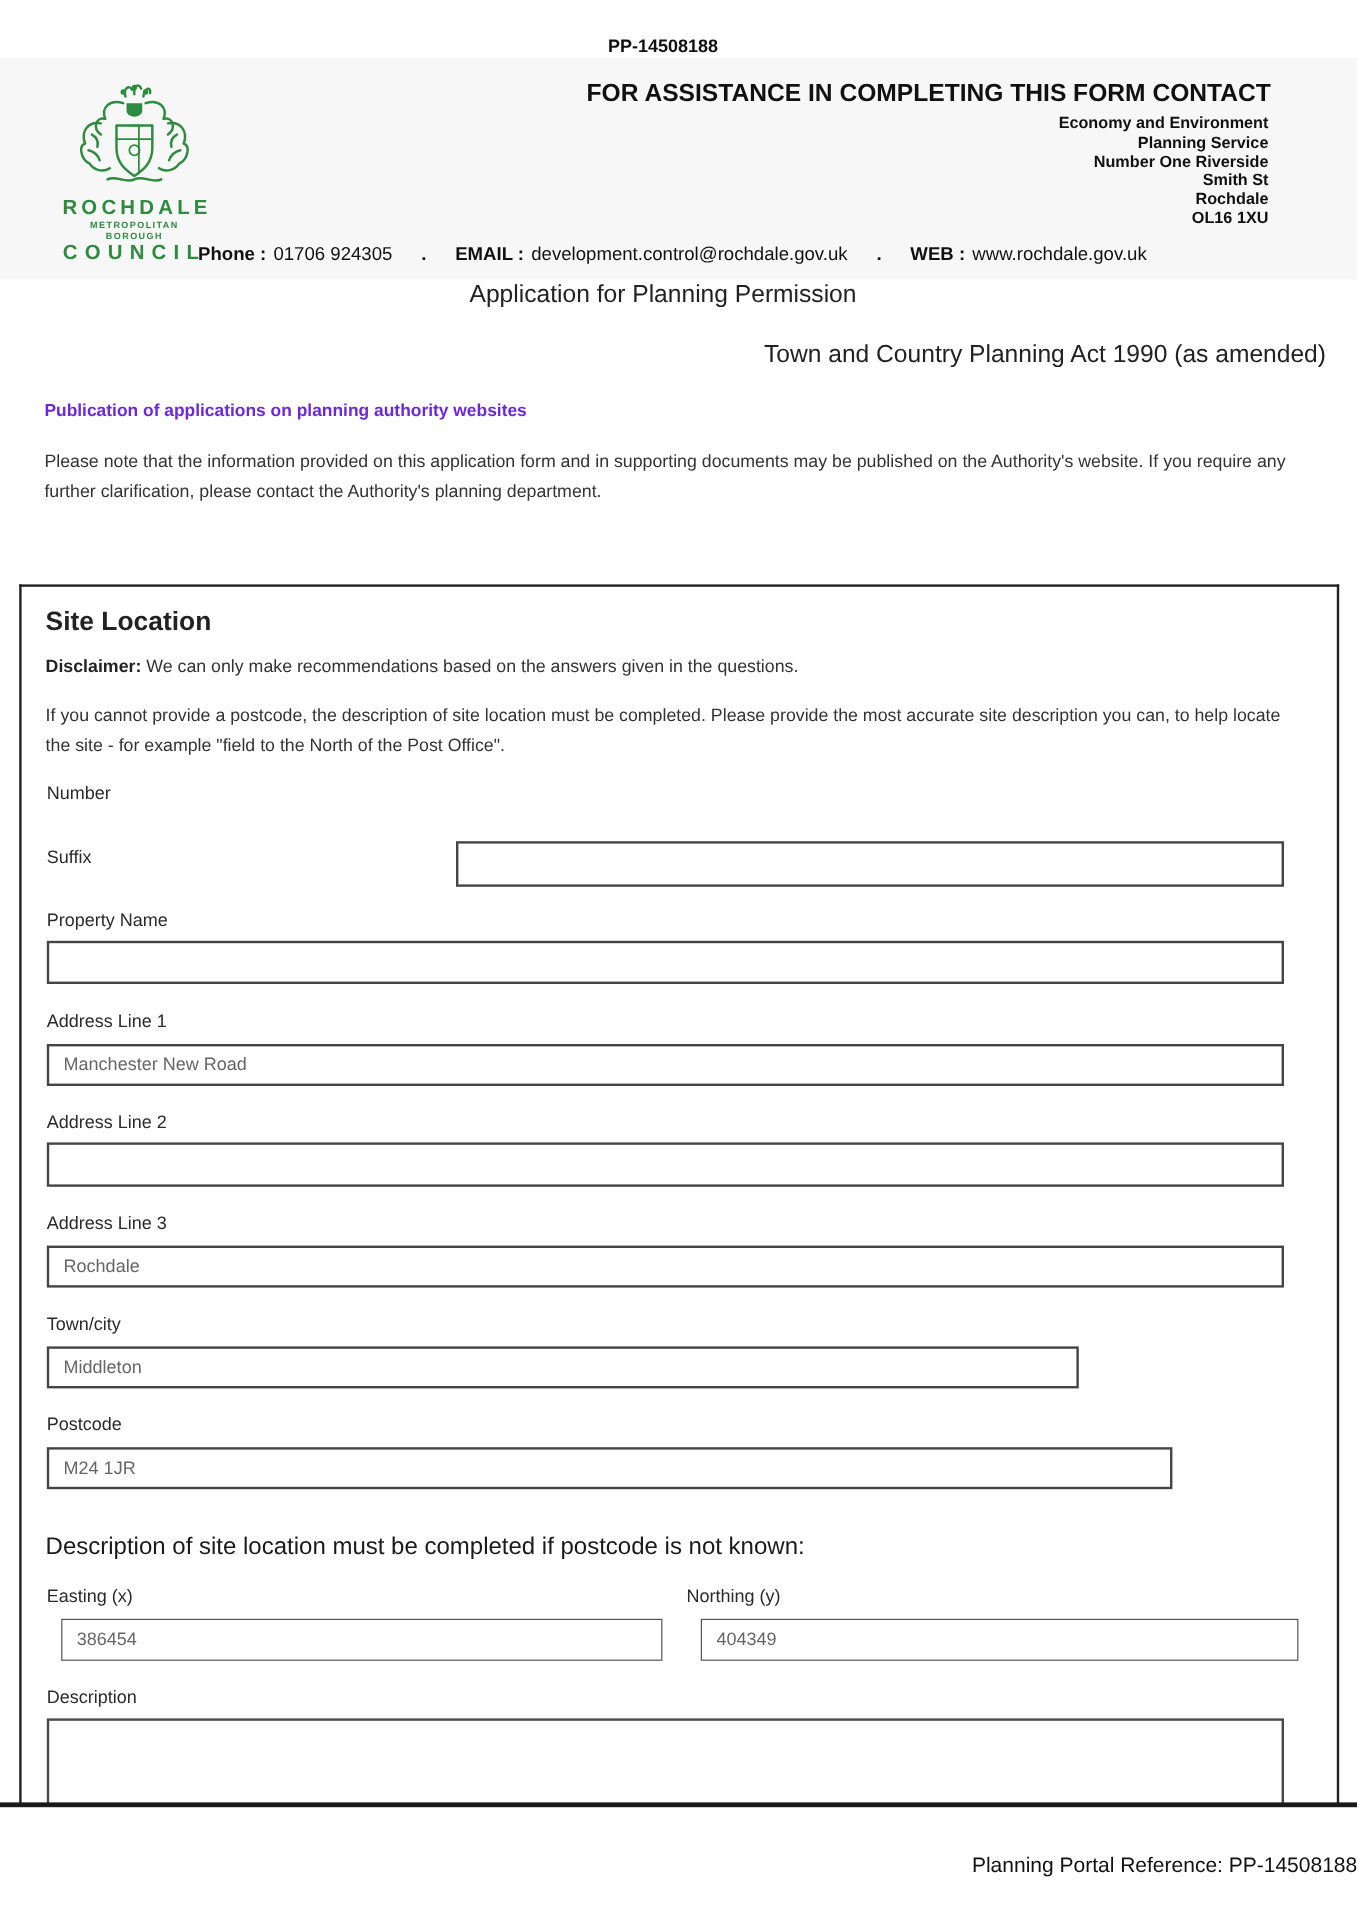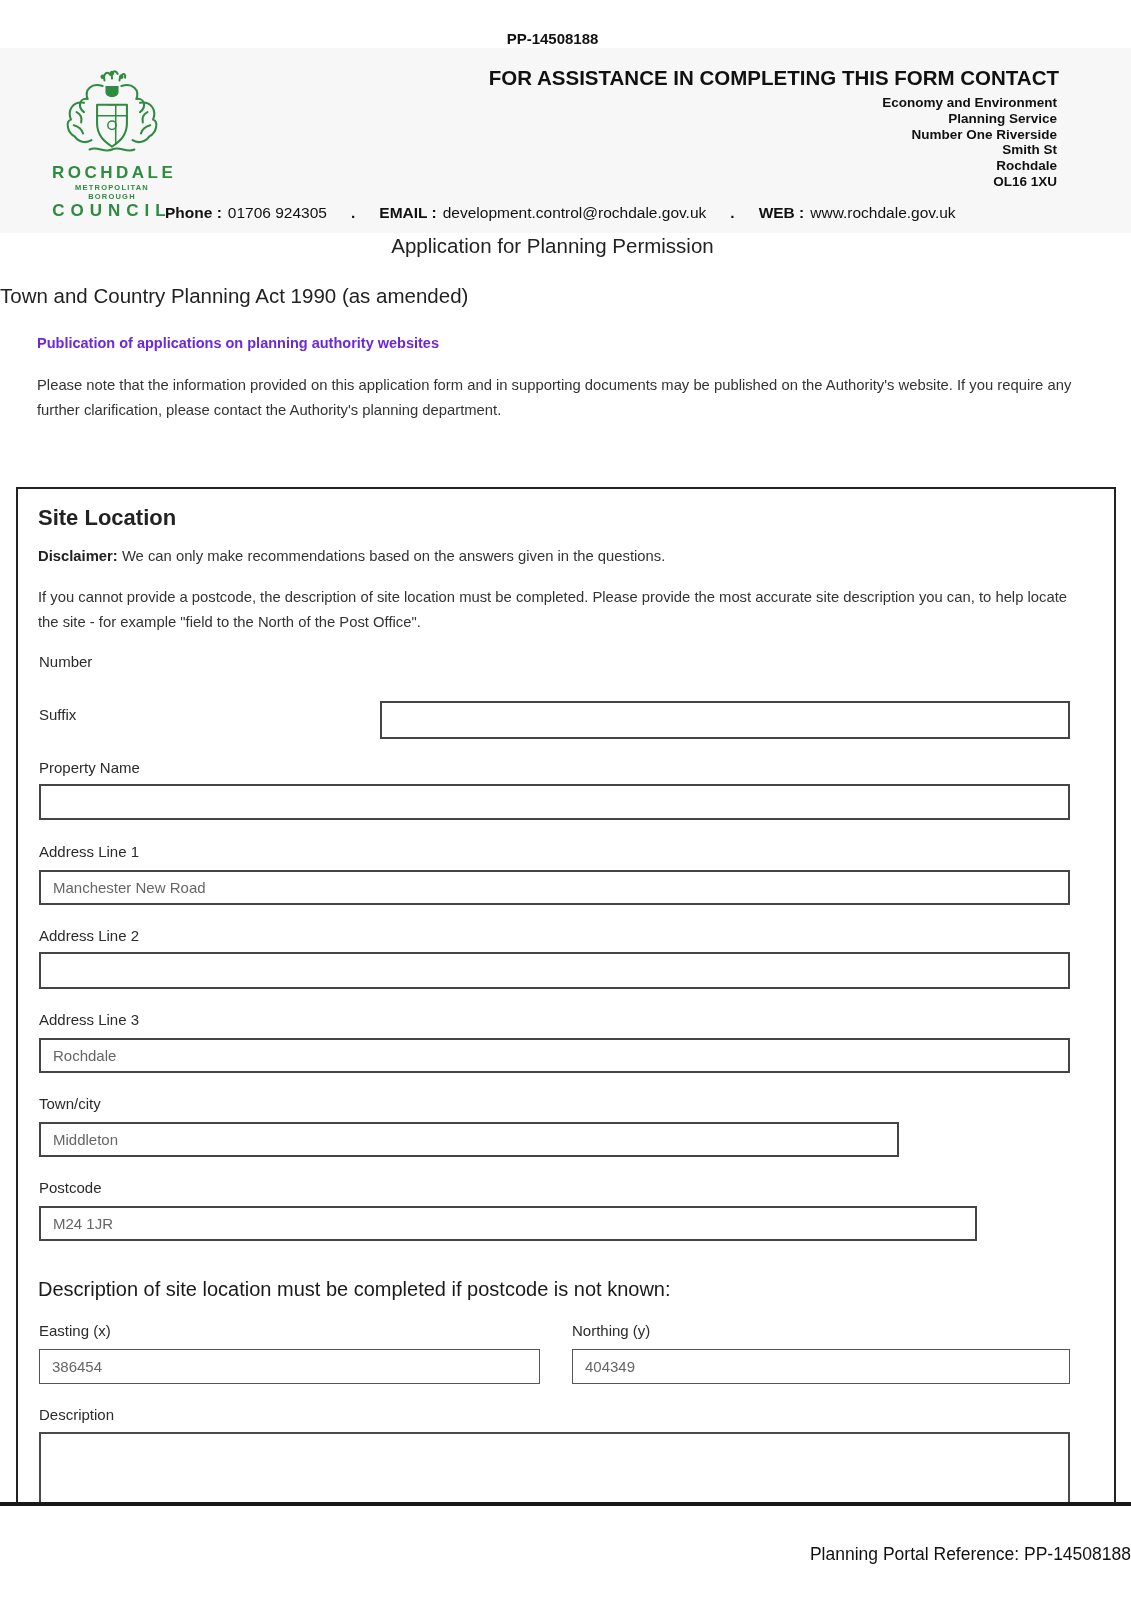--- a/index.html
+++ b/index.html
@@ -49,21 +49,21 @@
   .phone-line b { font-weight: bold; }
   .phone-line .sep { font-weight: bold; margin: 0 24px; }
   .phone-line .lbl { margin-right: 6px; }
 
   .title-main {
     position: absolute; left: 0; top: 234px; width: 1105px;
     text-align: center; font-size: 20.5px; color: #222;
   }
   .title-sub {
     position: absolute; left: 0; top: 284px; width: 1105px;
-    text-align: left; font-size: 20.5px; color: #222;
+    text-align: right; font-size: 20.5px; color: #222;
   }
 
   .pub-heading {
     position: absolute; left: 37px; top: 335px;
     font-size: 14.5px; font-weight: bold; color: #6d28d9;
   }
   .pub-body {
     position: absolute; left: 37px; top: 373px; width: 1040px;
     font-size: 14.8px; color: #333; line-height: 24.5px;
   }
@@ -81,21 +81,21 @@
   .site-intro { left: 20px; top: 96px; width: 1030px; font-size: 14.8px; color: #333; line-height: 25px; }
 
   .field-label { font-size: 15px; color: #2b2b2b; }
 
   .inp {
     border: 2px solid #454545; background: #fff;
     font-family: "Liberation Sans", sans-serif;
     font-size: 15px; color: #666;
     padding: 0 12px; outline: none; display: block;
   }
-  .inp-thin { border-width: 1px; border-color: #555; }
+  .inp-thin { border-width: 1px; border-color: #555; margin-left: 12px; }
 
   .lab-number   { left: 21px; top: 164px; }
   .inp-number   { left: 362px; top: 160px; width: 690px; height: 35px; }
   .lab-suffix   { left: 21px; top: 217px; }
   .inp-suffix   { left: 362px; top: 212px; width: 690px; height: 38px; }
 
   .lab-property { left: 21px; top: 270px; }
   .inp-property { left: 21px; top: 295px; width: 1031px; height: 36px; }
 
   .lab-addr1    { left: 21px; top: 354px; }

